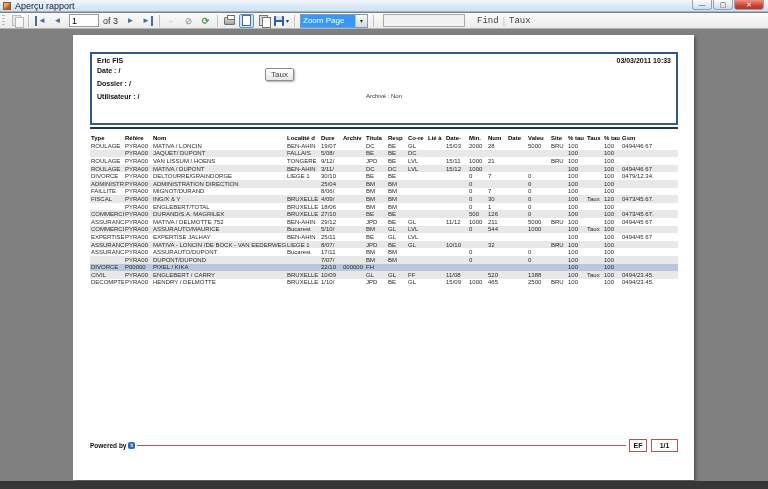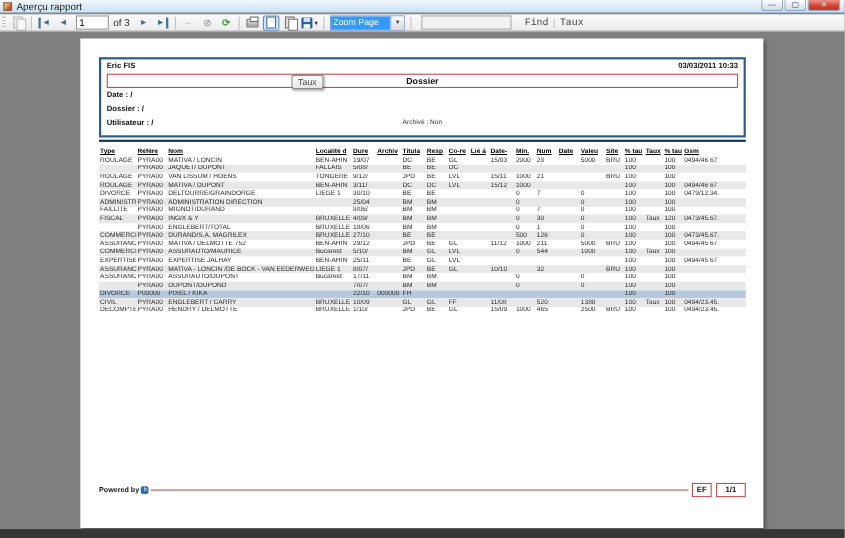--- a/index.html
+++ b/index.html
@@ -177,21 +177,20 @@
   </div>
 
   <div class="content">
     <div class="page">
 
       <div class="rpt-header">
         <div class="hd-row1">
           <span>Eric FIS</span>
           <span>03/03/2011 10:33</span>
         </div>
-        <div class="hd-title">Dossier</div>
         <div class="hd-line"><span>Date : /</span></div>
         <div class="hd-line"><span>Dossier : /</span></div>
         <div class="hd-line">
           <span>Utilisateur : /</span>
           <span class="centered">Archivé : Non</span>
         </div>
       </div>
 
       <div class="rpt-table">
           <div class="tr th-row">

